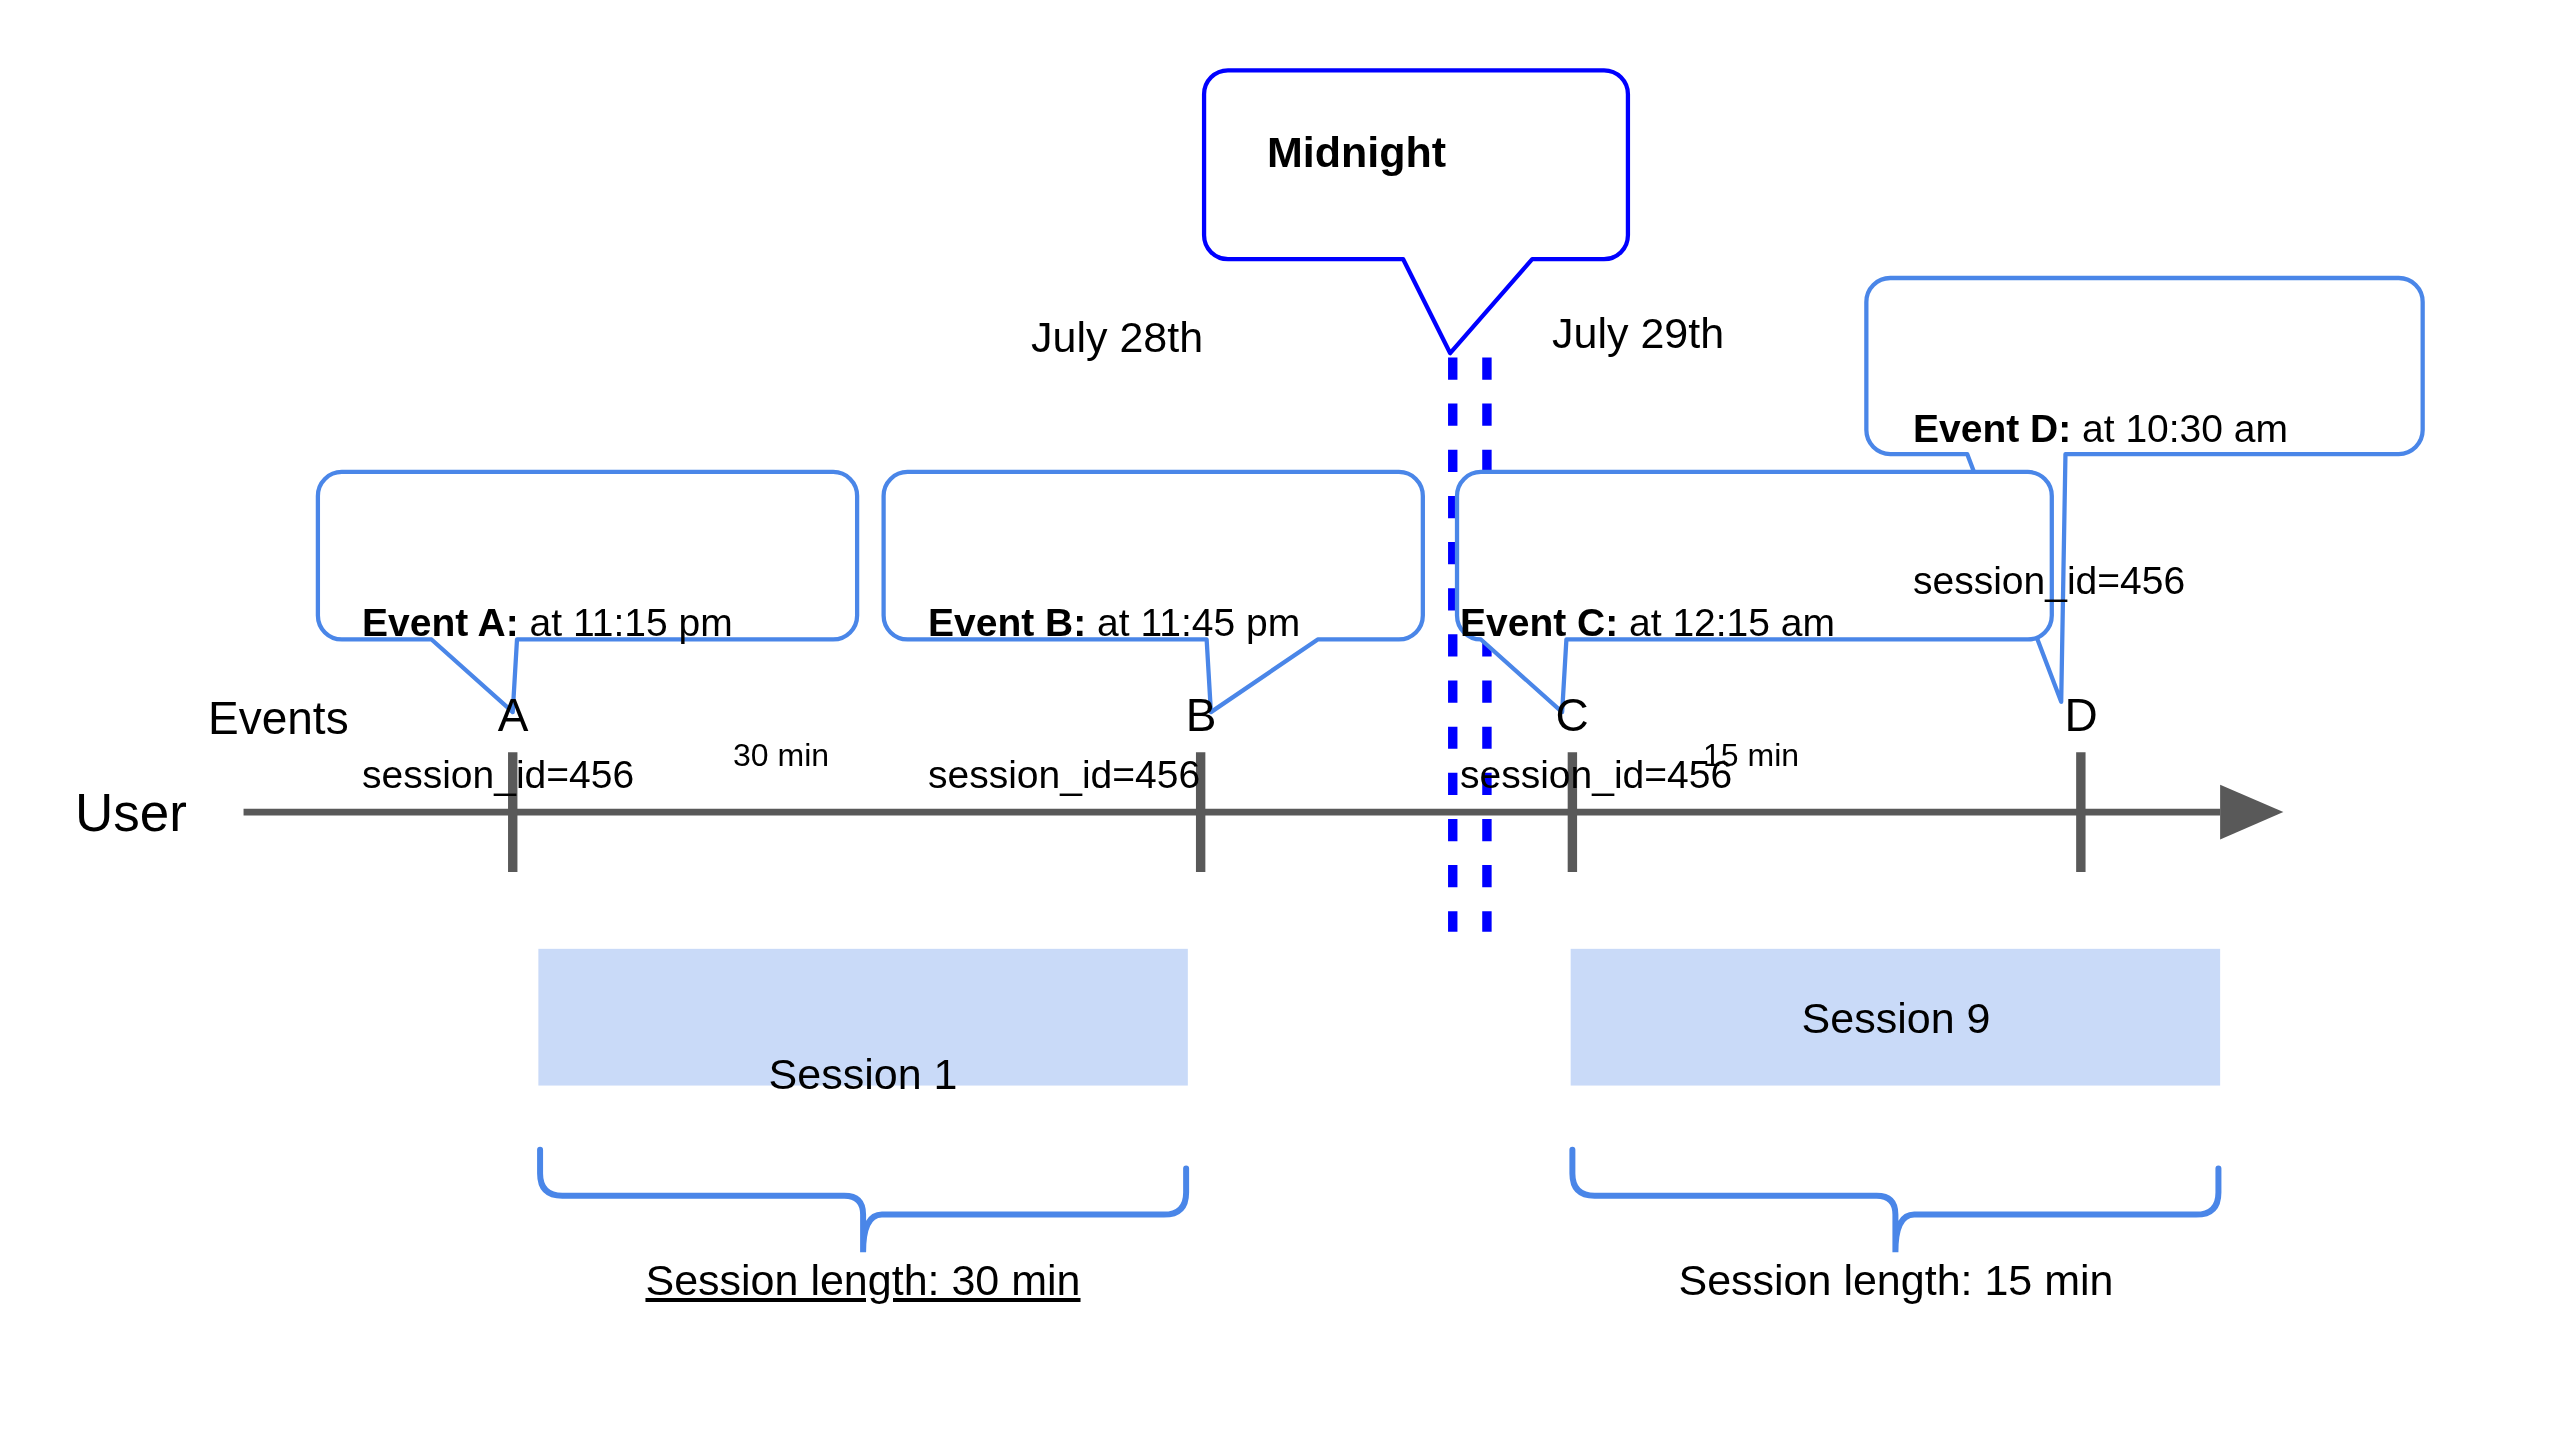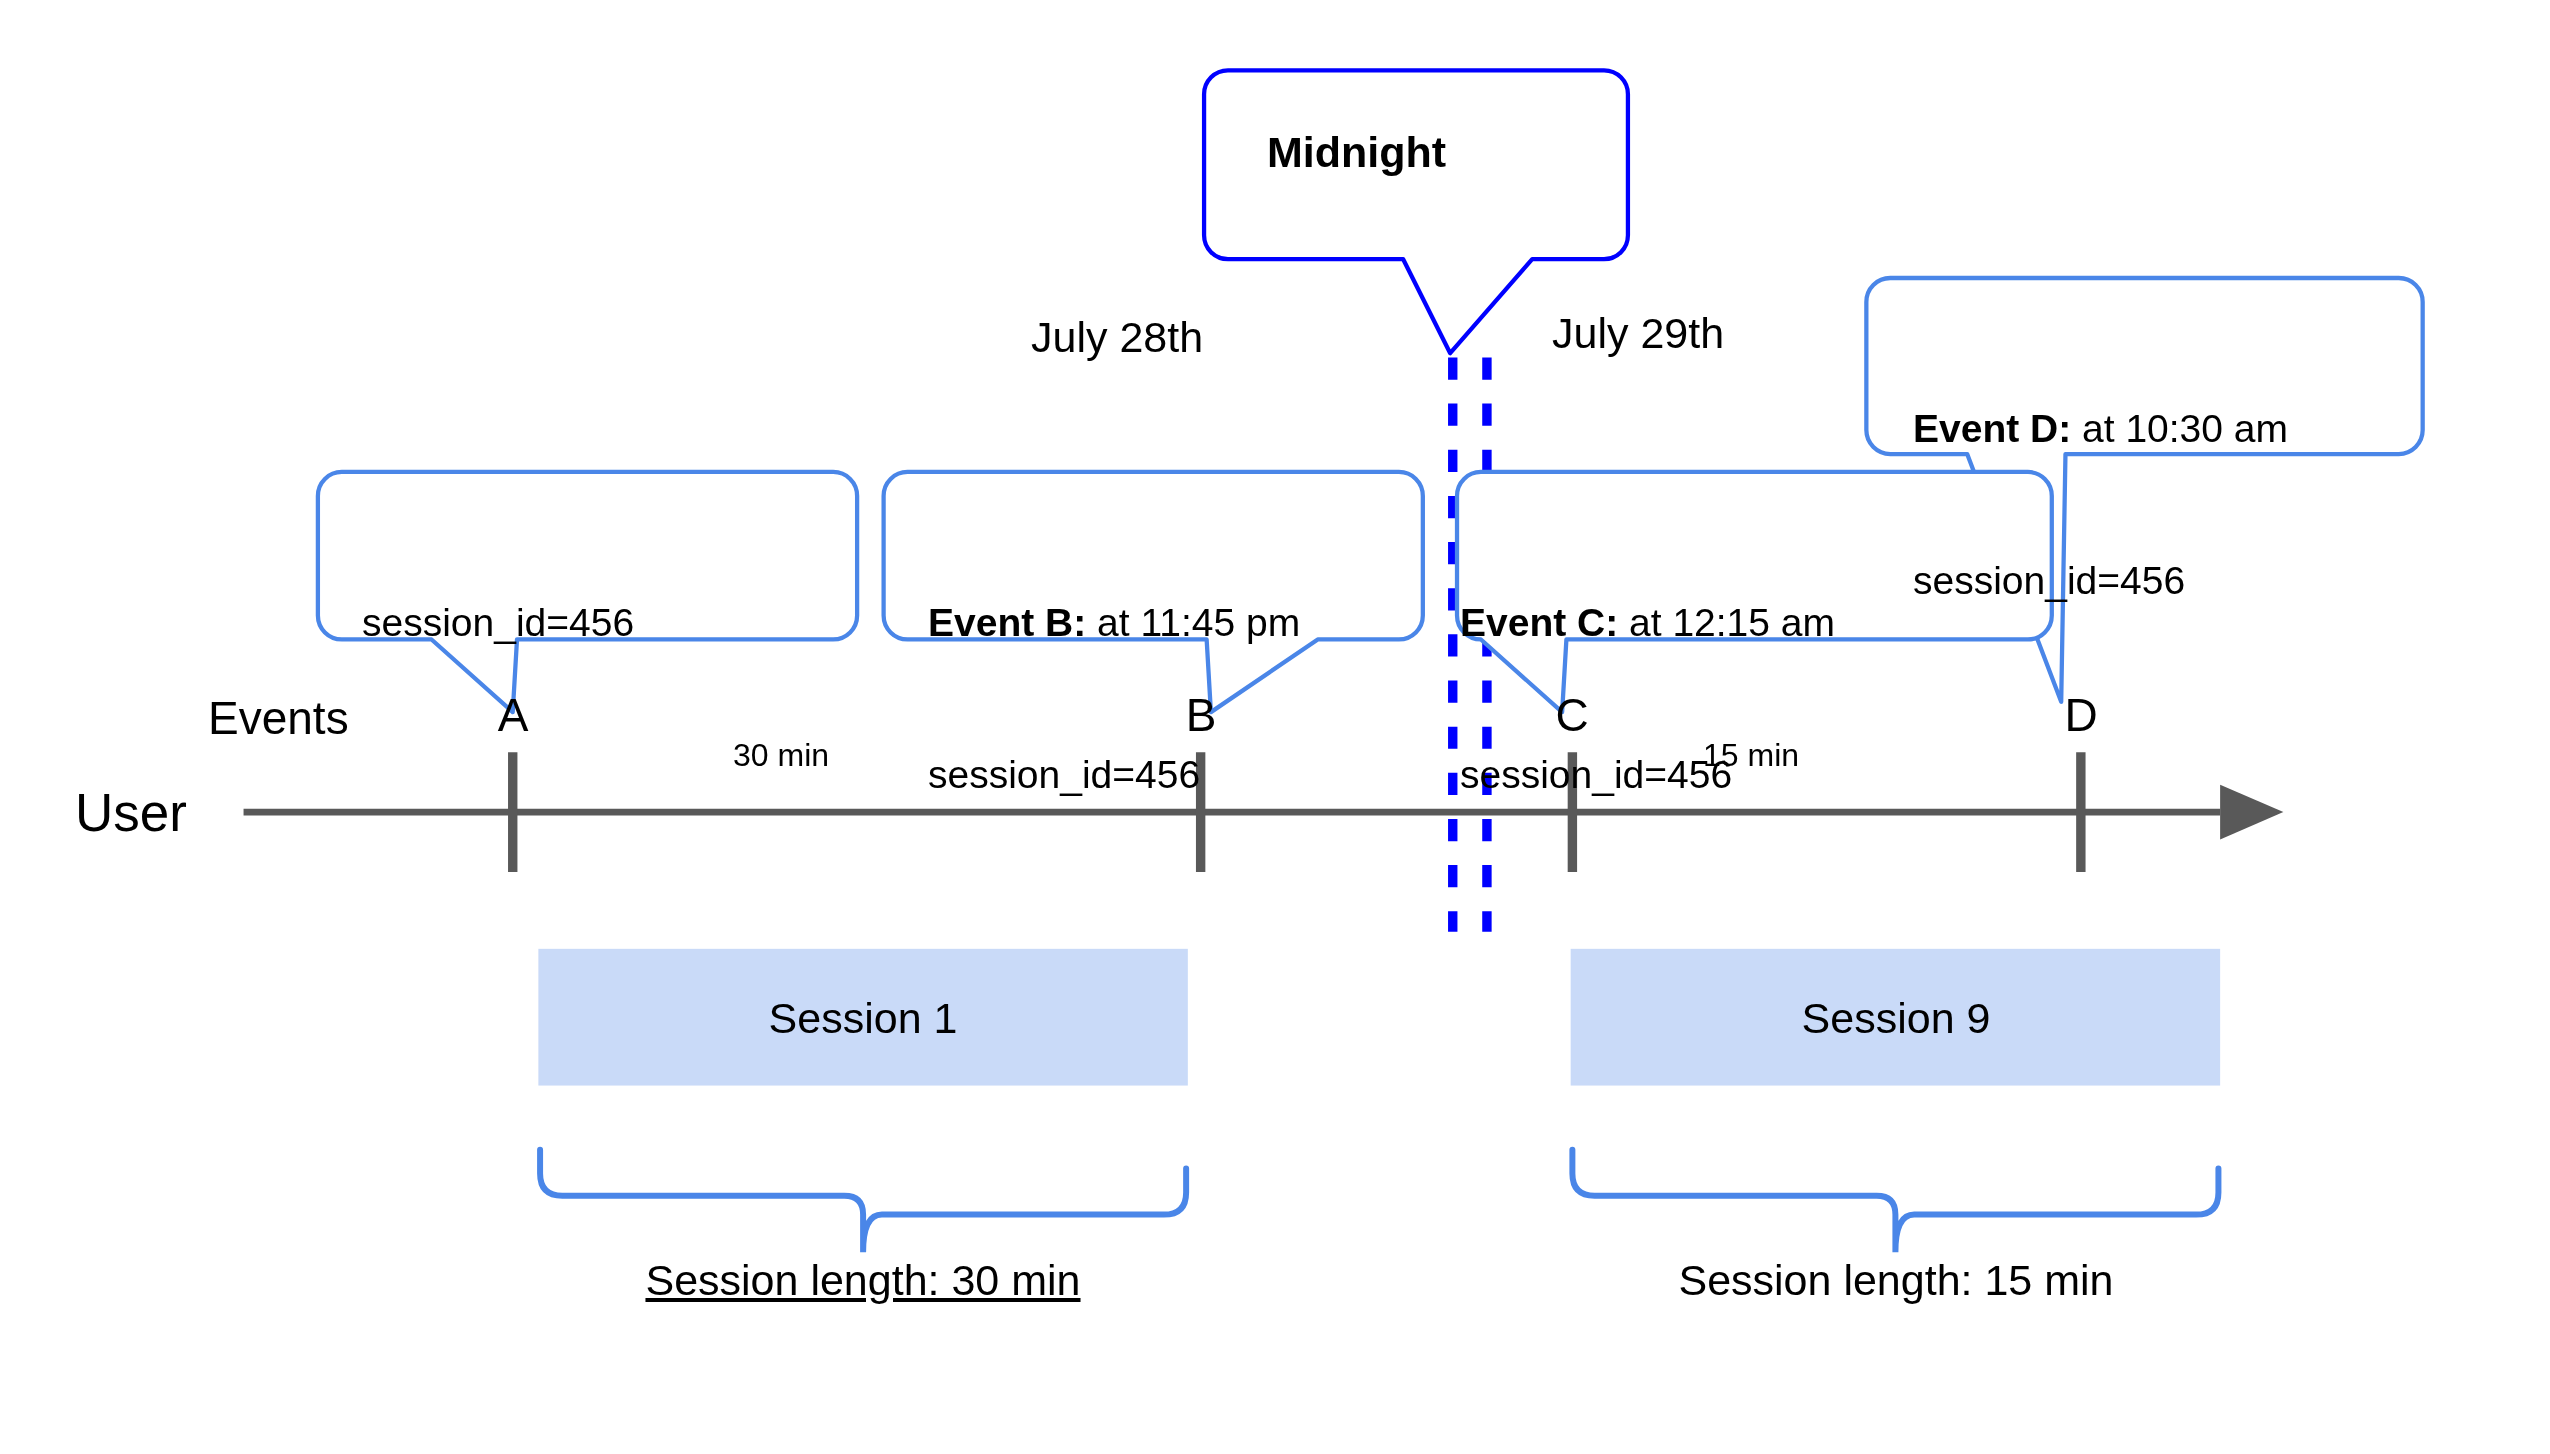--- a/index.html
+++ b/index.html
@@ -78,20 +78,21 @@
     </g>
 
   </svg>
 
   <div class="midnight-text" style="left:1267px;top:128px;">Midnight</div>
 
   <div class="lbl date-lbl" style="left:1031px;top:312px;">July 28th</div>
   <div class="lbl date-lbl" style="left:1552px;top:308px;">July 29th</div>
 
   <div class="callout-text" style="left:362px;top:497px;">
+    <div><b>Event A:</b><span> at 11:15 pm</span></div>
     <div>session_id=456</div>
   </div>
 
   <div class="callout-text" style="left:928px;top:497px;">
     <div><b>Event B:</b><span> at 11:45 pm</span></div>
     <div>session_id=456</div>
   </div>
 
   <div class="callout-text" style="left:1460px;top:497px;">
     <div><b>Event C:</b><span> at 12:15 am</span></div>
@@ -107,20 +108,20 @@
   <div class="lbl user-name" style="left:75px;top:782px;">User</div>
 
   <div class="lbl node-lbl" style="left:479px;top:688px;width:68px;">A</div>
   <div class="lbl node-lbl" style="left:1167px;top:688px;width:68px;">B</div>
   <div class="lbl node-lbl" style="left:1538px;top:688px;width:68px;">C</div>
   <div class="lbl node-lbl" style="left:2047px;top:688px;width:68px;">D</div>
 
   <div class="lbl dur-lbl" style="left:733px;top:737px;width:248px;">30 min</div>
   <div class="lbl dur-lbl" style="left:1703px;top:737px;width:248px;">15 min</div>
 
-  <div class="session-box-text" style="left:538px;top:994px;width:650px;">Session 1</div>
+  <div class="session-box-text" style="left:538px;top:1050px;width:650px;">Session 1</div>
   <div class="session-box-text" style="left:1571px;top:994px;width:650px;">Session 9</div>
 
   <div class="lbl sesslen-lbl" style="left:538px;top:1255px;width:650px;text-decoration:underline;">Session length: 30 min</div>
   <div class="lbl sesslen-lbl" style="left:1571px;top:1255px;width:650px;">Session length: 15 min</div>
 
 </div>
 
 
 </body></html>

